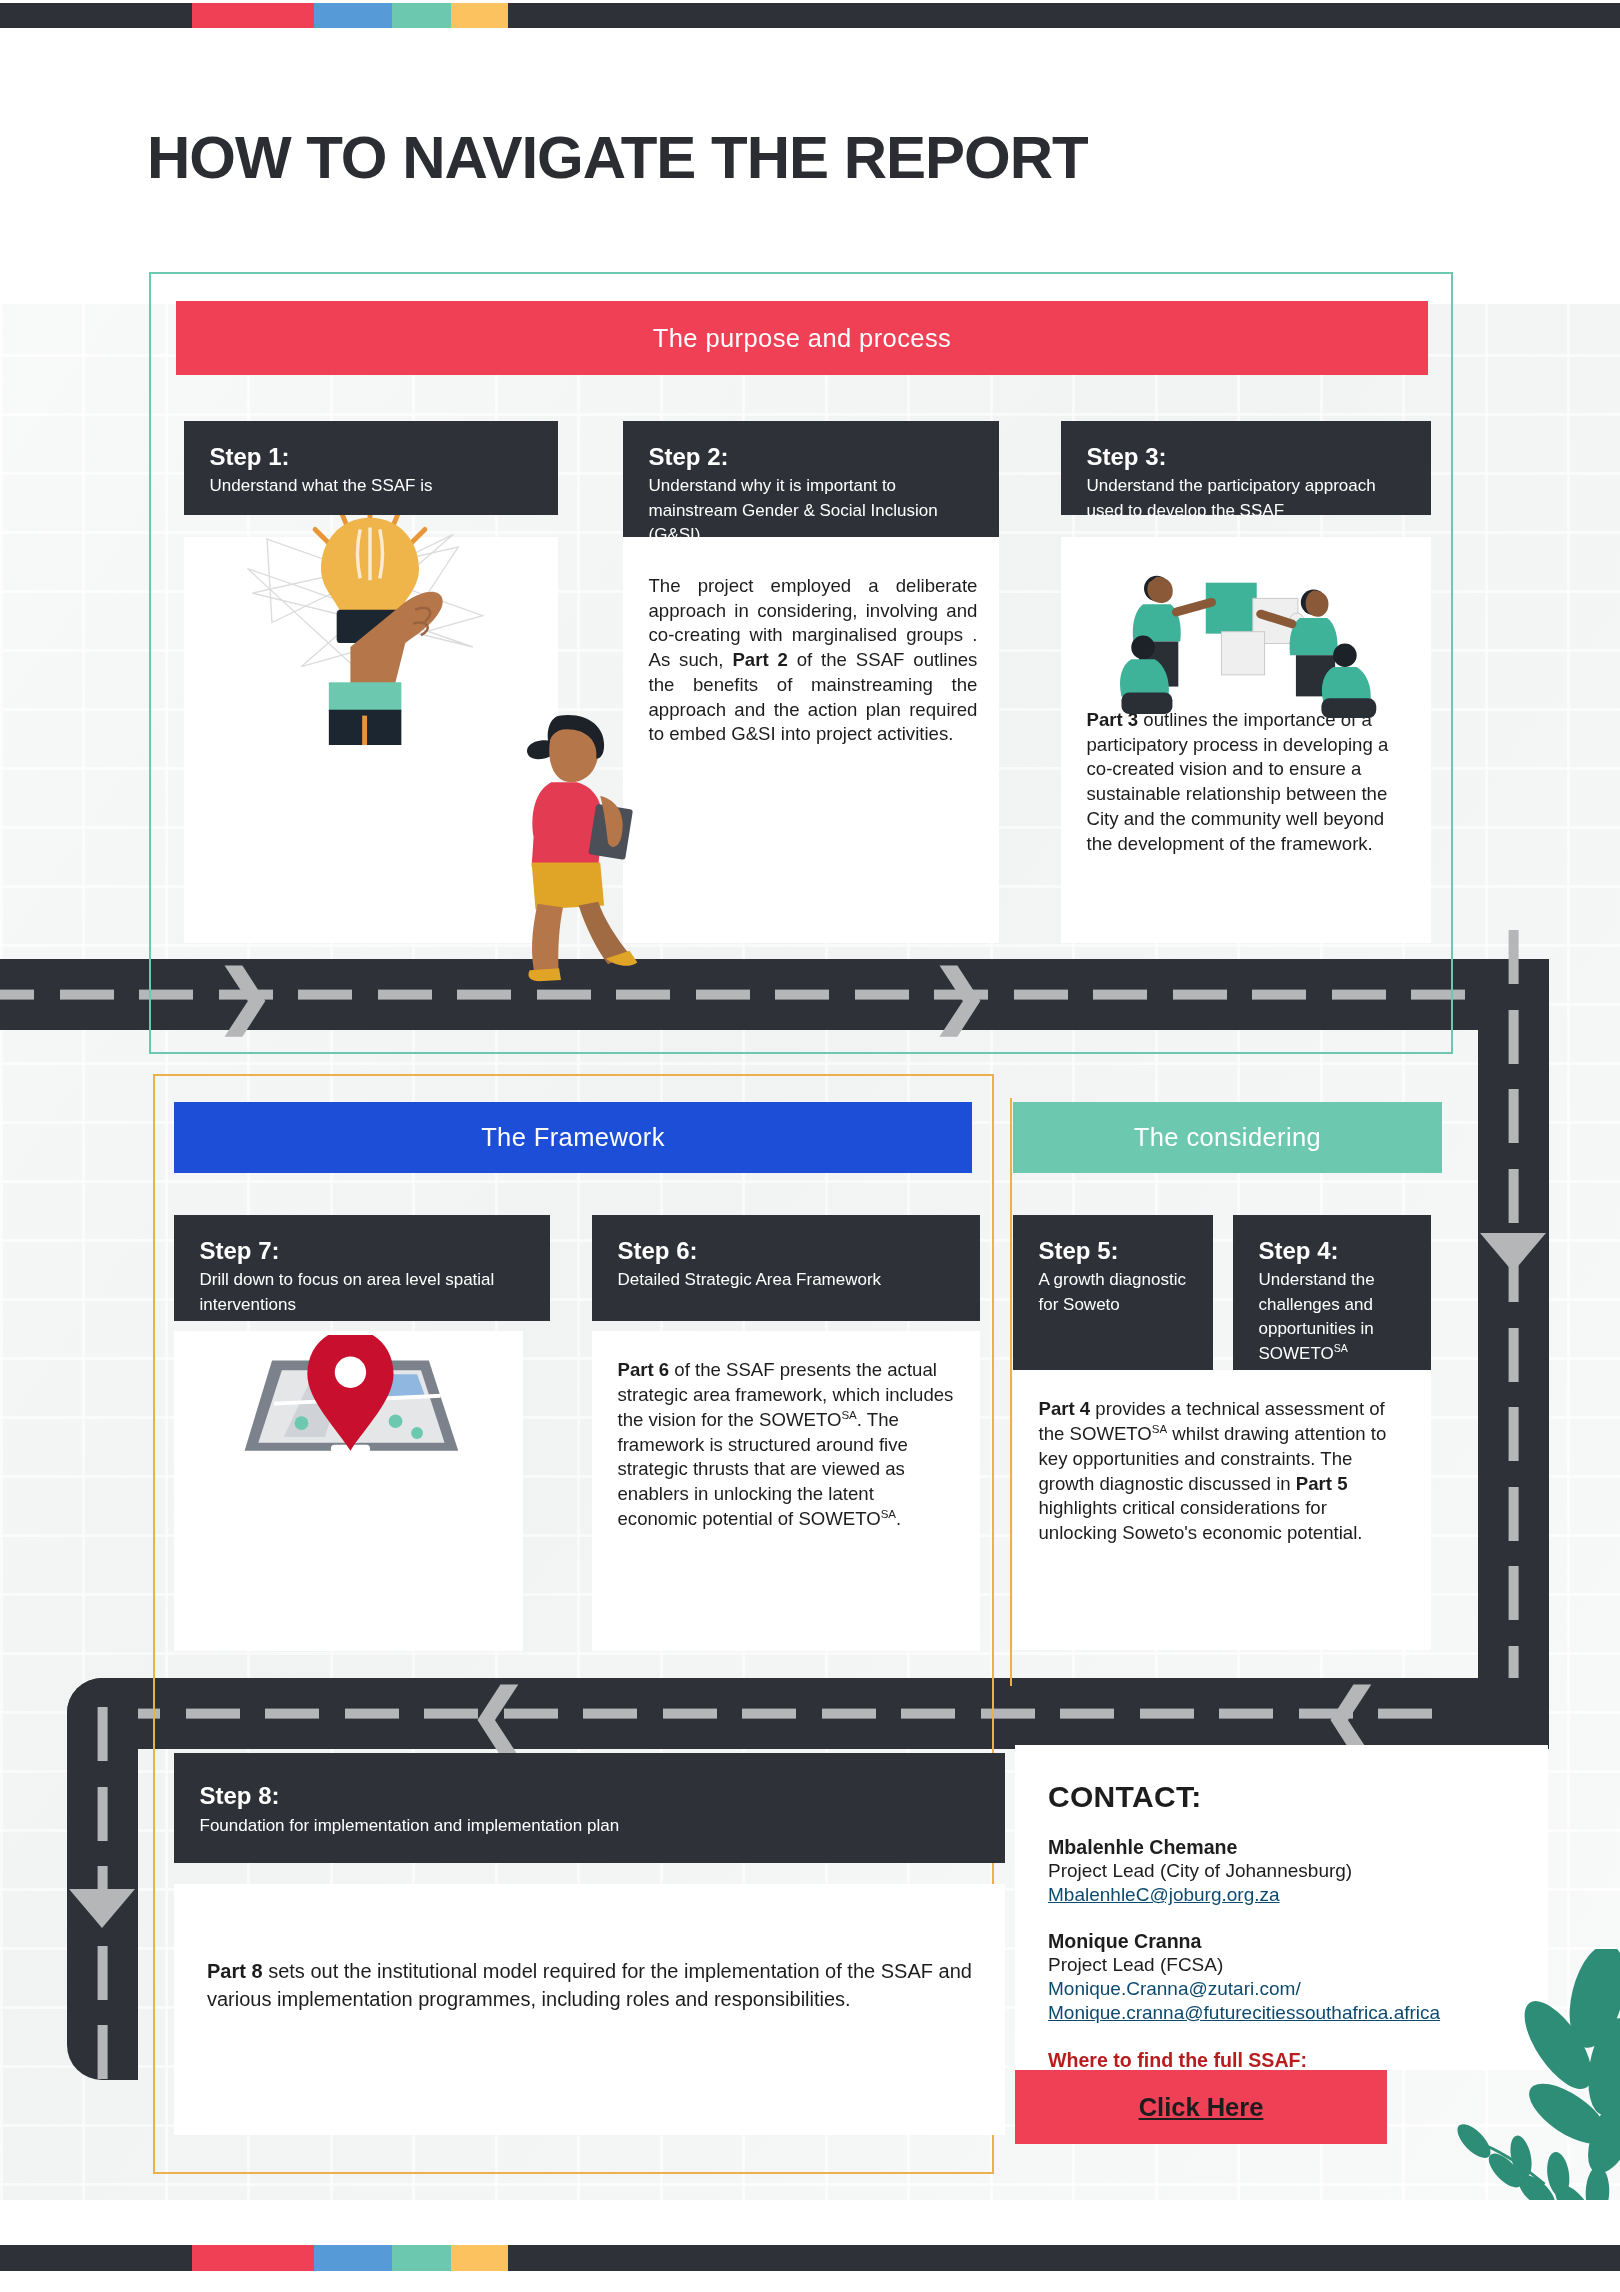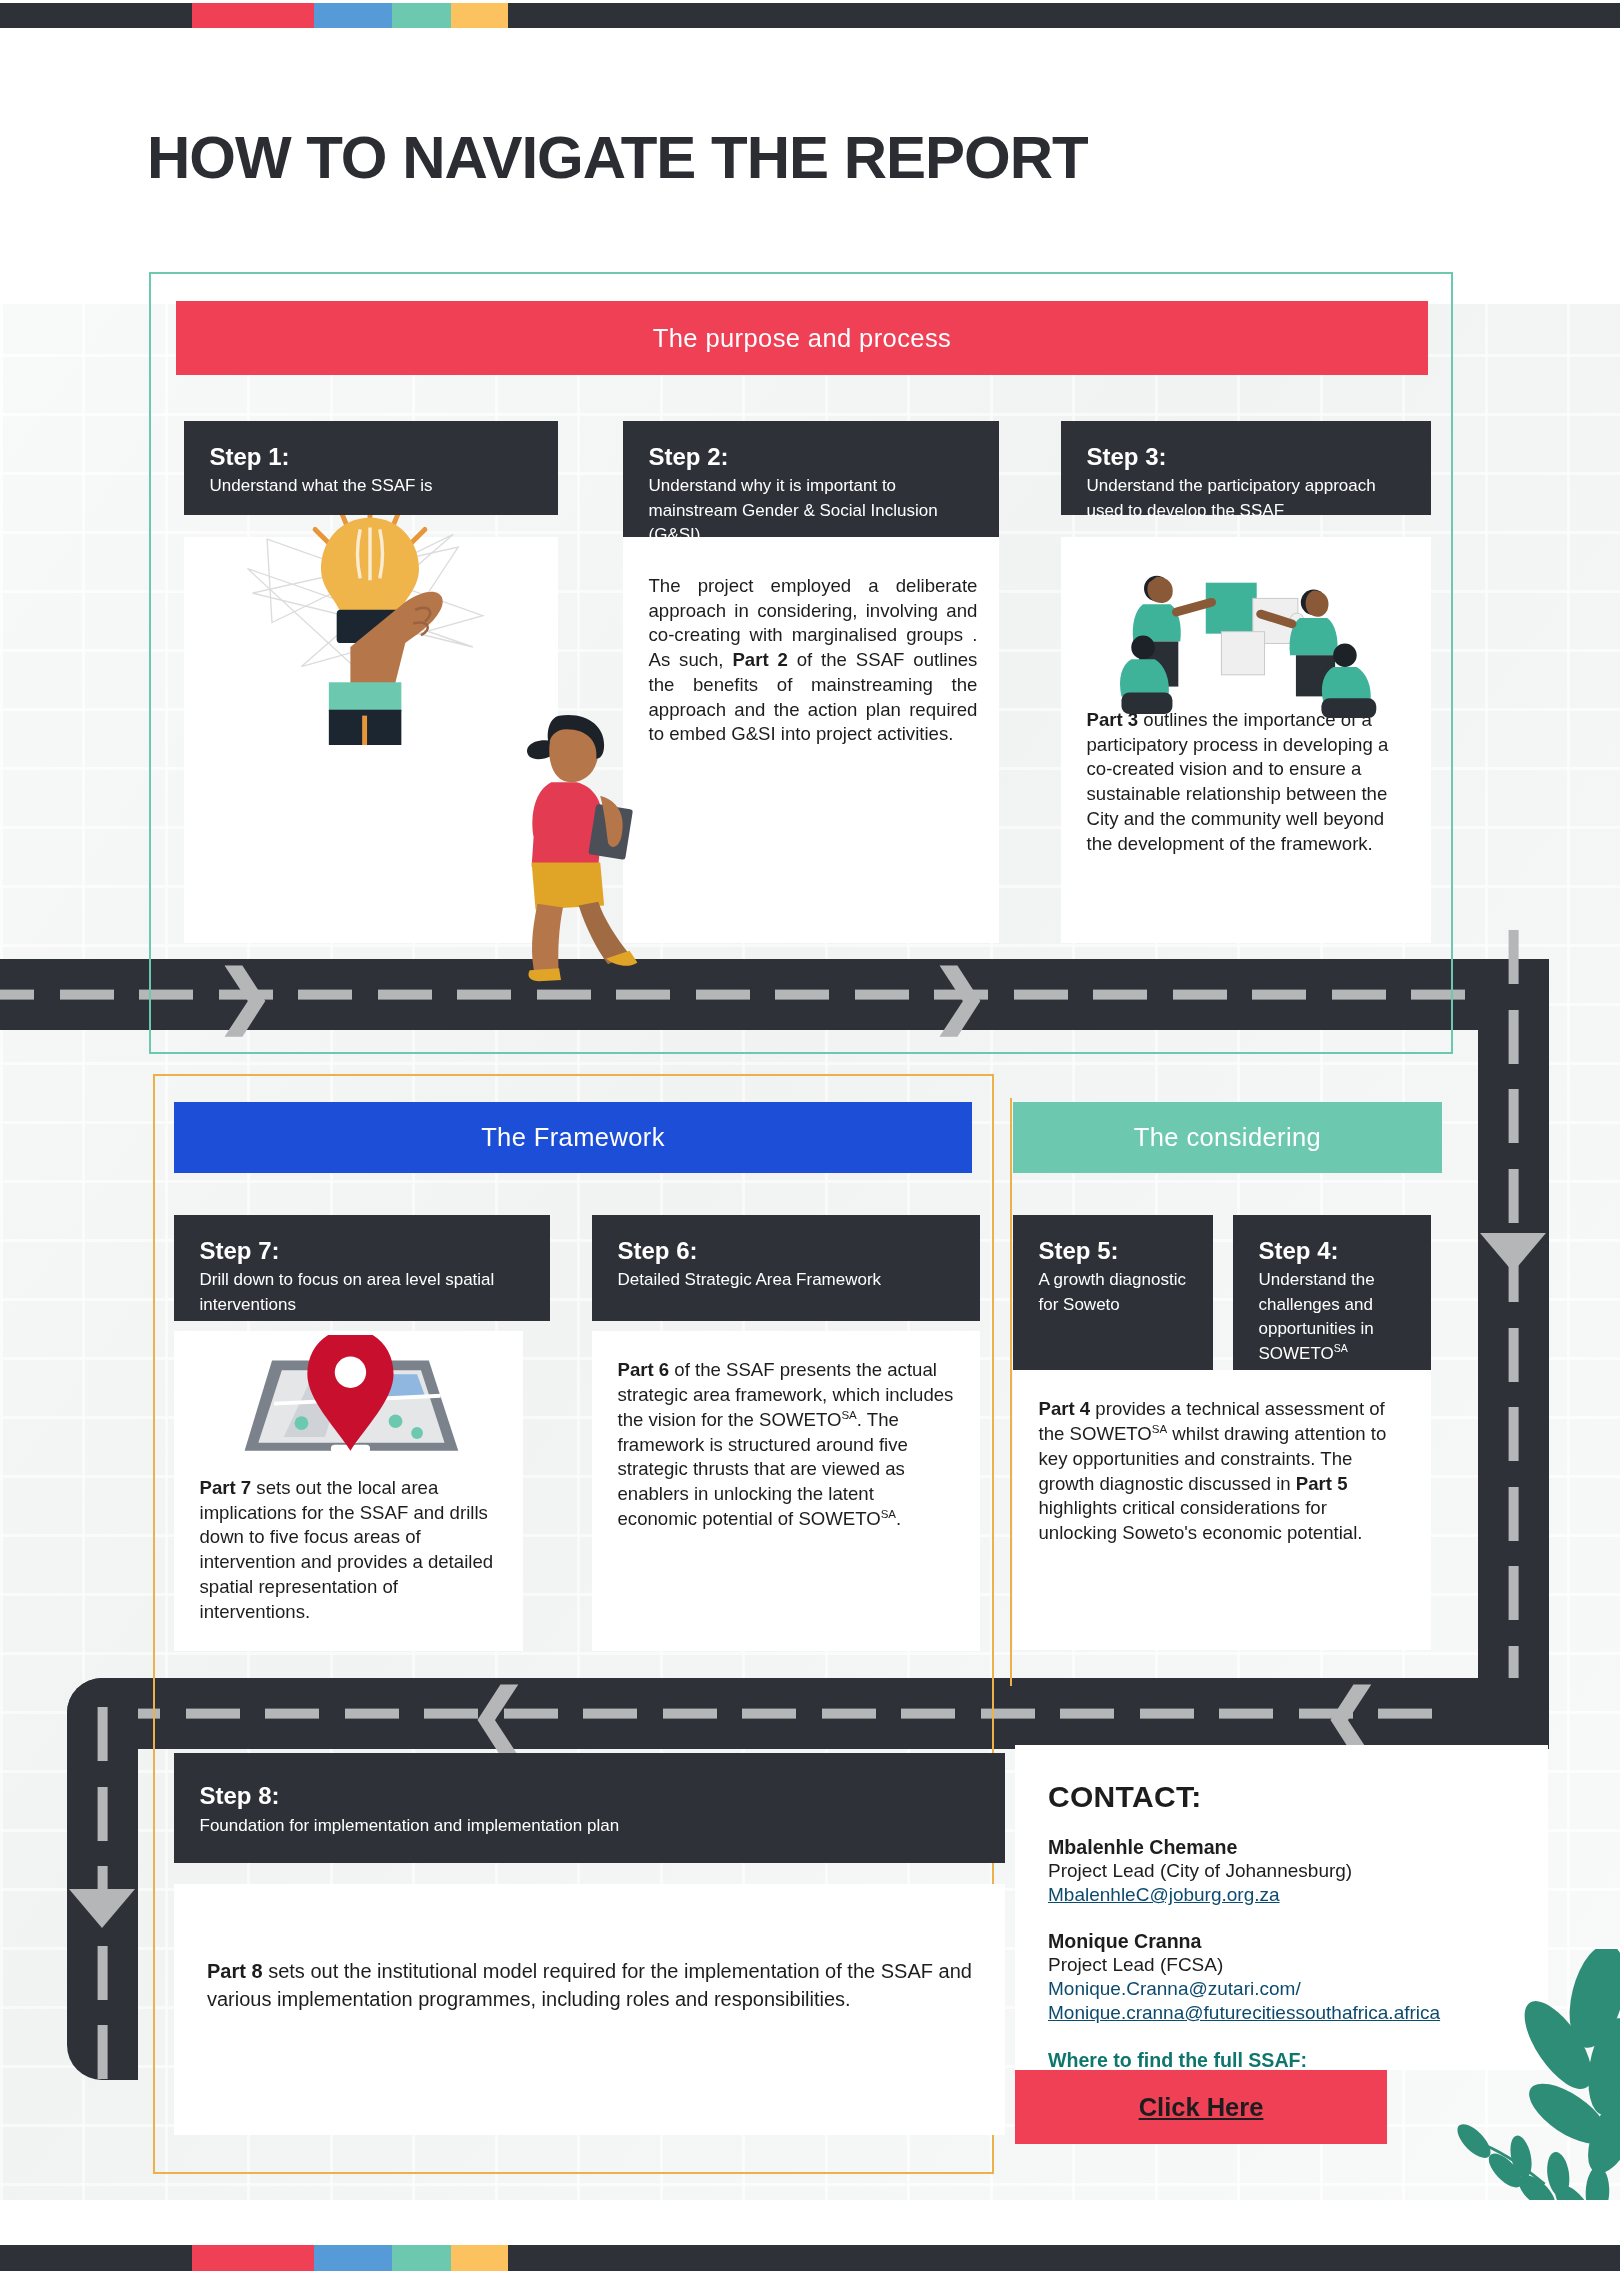--- a/index.html
+++ b/index.html
@@ -91,21 +91,21 @@
   }
   .card .body b{font-weight:bold;}
   sup{font-size:.62em;vertical-align:super;}
 
   
   #contact-card{position:absolute;background:#fff;z-index:4;}
   #contact-title{font-size:30px;font-weight:bold;color:#1d1d1d;letter-spacing:0.3px;}
   .c-name{font-size:19.6px;font-weight:bold;color:#1d1d1d;margin-top:22px;}
   .c-role{font-size:19px;color:#1d1d1d;line-height:1.28;}
   .c-mail{font-size:19px;color:#0c4a6e;line-height:1.28;text-decoration:underline;display:block;}
-  #where-label{font-size:19.6px;font-weight:bold;color:#0f766e;margin-top:23.5px;}
+  #where-label{font-size:19.6px;font-weight:bold;color:#b91c1c;margin-top:23.5px;}
   #click-here-btn{
     position:absolute;background:#ef4056;display:flex;align-items:center;justify-content:center;
     z-index:5;cursor:pointer;
   }
   #click-here-btn span{font-size:25.5px;font-weight:bold;color:#1d1d1d;text-decoration:underline;}
 
   
   .illus{position:absolute;z-index:4;}
 </style>
 </head>
@@ -323,23 +323,20 @@
     <path d="M148 40 L206 40 L214 62 L158 66 Z" fill="#8fb7e0"></path>
     <path d="M60 70 L230 62" stroke="#fff" stroke-width="4" fill="none"></path>
     <path d="M120 36 L144 110" stroke="#fff" stroke-width="4" fill="none"></path>
     <circle cx="88" cy="90" r="7" fill="#6cc9b0"></circle>
     <circle cx="184" cy="88" r="7" fill="#6cc9b0"></circle>
     <circle cx="206" cy="100" r="6" fill="#6cc9b0"></circle>
     <rect x="118" y="112" width="40" height="8" rx="4" fill="#fff"></rect>
     <path d="M138 -6 C112 -6 94 14 94 40 C94 66 124 96 138 118 C152 96 182 66 182 40 C182 14 164 -6 138 -6 Z" fill="#c8102e"></path>
     <circle cx="138" cy="38" r="16" fill="#fff"></circle>
   </svg>
-  <div class="body" style="top:145px;">
-    <b>Part 7</b><span> sets out the local area implications for the SSAF and drills down to five focus areas of intervention and provides a detailed spatial representation of interventions.</span>
-  </div>
 </div>
 
 <div class="step-head" style="left:592px;top:1215px;width:388px;height:106px;">
   <span class="st">Step 6:</span>
   <span class="sd">Detailed Strategic Area Framework</span>
 </div>
 <div class="card" style="left:592px;top:1331px;width:388px;height:320px;">
   <div class="body" style="top:27.4px;">
     <b>Part 6</b><span> of the SSAF presents the actual strategic area framework, which includes the vision for the SOWETO</span><sup>SA</sup><span>. The framework is structured around five strategic thrusts that are viewed as enablers in unlocking the latent economic potential of SOWETO</span><sup>SA</sup><span>.</span>
   </div>

